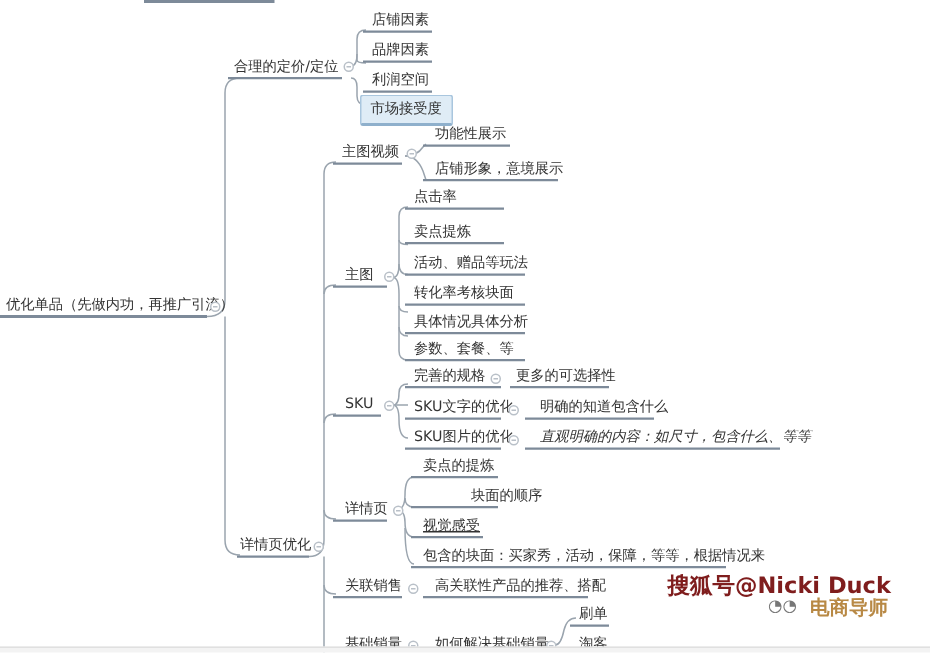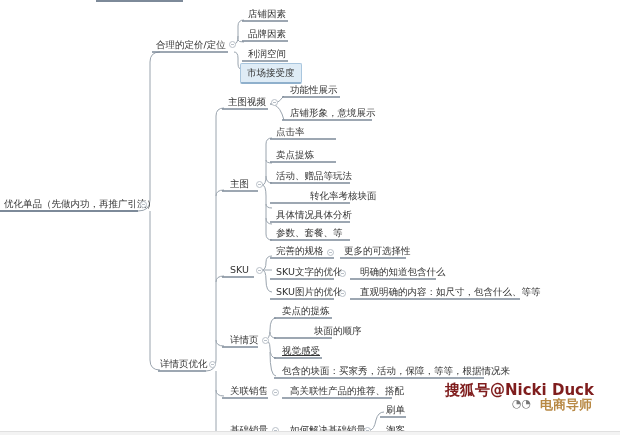--- a/index.html
+++ b/index.html
@@ -123,35 +123,35 @@
 <div class="node" style="left:224px; top:96px; border-bottom:none;"><span>主图视频</span></div>
 <div class="toggle" style="left:271px; top:99px;"></div>
 <div class="node" style="left:286px; top:84px; border-bottom:none;"><span>功能性展示</span></div>
 <div class="node" style="left:286px; top:107px; border-bottom:none;"><span>店铺形象，意境展示</span></div>
 
 <div class="node" style="left:226px; top:178px; border-bottom:none;"><span>主图</span></div>
 <div class="toggle" style="left:256px; top:181px;"></div>
 <div class="node" style="left:272px; top:126px; border-bottom:none;"><span>点击率</span></div>
 <div class="node" style="left:272px; top:149px; border-bottom:none;"><span>卖点提炼</span></div>
 <div class="node" style="left:272px; top:170px; border-bottom:none;"><span>活动、赠品等玩法</span></div>
-<div class="node" style="left:272px; top:190px; border-bottom:none;margin-left:34px;"><span>转化率考核块面</span></div>
+<div class="node" style="left:272px; top:190px; border-bottom:none;"><span>转化率考核块面</span></div>
 <div class="node" style="left:272px; top:209px; border-bottom:none;"><span>具体情况具体分析</span></div>
 <div class="node" style="left:272px; top:227px; border-bottom:none;"><span>参数、套餐、等</span></div>
 
 <div class="node" style="left:226px; top:264px; border-bottom:none;"><span>SKU</span></div>
 <div class="toggle" style="left:256px; top:267px;"></div>
 <div class="node" style="left:272px; top:245px; border-bottom:none;"><span>完善的规格</span></div>
 <div class="toggle" style="left:327px; top:249px;"></div>
 <div class="node" style="left:340px; top:245px; border-bottom:none;"><span>更多的可选择性</span></div>
 <div class="node" style="left:272px; top:266px; border-bottom:none;"><span>SKU文字的优化</span></div>
 <div class="toggle" style="left:339px; top:270px;"></div>
 <div class="node" style="left:356px; top:266px; border-bottom:none;"><span>明确的知道包含什么</span></div>
 <div class="node" style="left:272px; top:286px; border-bottom:none;"><span>SKU图片的优化</span></div>
 <div class="toggle" style="left:339px; top:290px;"></div>
-<div class="node" style="left:356px; top:286px; border-bottom:none;"><span>直观明确的内容：如尺寸，包含什么、等等</span></div>
+<div class="node" style="left:356px; top:286px; border-bottom:none;font-style:italic;"><span>直观明确的内容：如尺寸，包含什么、等等</span></div>
 
 <div class="node" style="left:226px; top:334px; border-bottom:none;text-align:center;"><span>详情页</span></div>
 <div class="toggle" style="left:262px; top:337px;"></div>
 <div class="node" style="left:278px; top:305px; border-bottom:none;"><span>卖点的提炼</span></div>
 <div class="node" style="left:278px; top:325px; border-bottom:none;margin-left:32px;"><span>块面的顺序</span></div>
 <div class="node" style="left:278px; top:345px; border-bottom:none;text-decoration:underline;"><span>视觉感受</span></div>
 <div class="node" style="left:278px; top:365px; border-bottom:none;"><span>包含的块面：买家秀，活动，保障，等等，根据情况来</span></div>
 
 <div class="node" style="left:226px; top:385px; border-bottom:none;"><span>关联销售</span></div>
 <div class="toggle" style="left:272px; top:389px;"></div>

